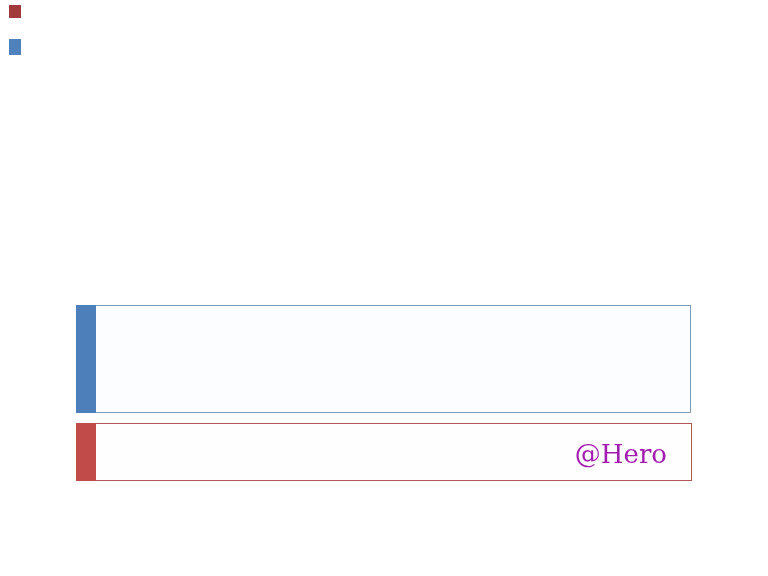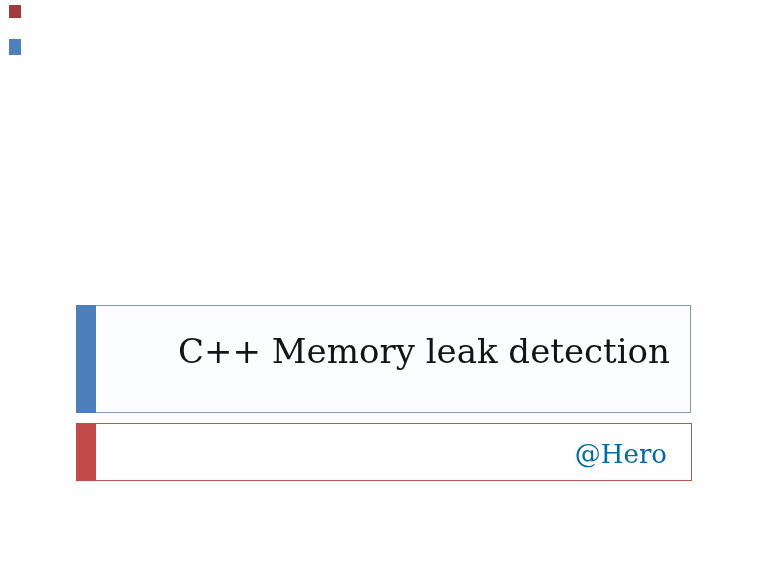--- a/index.html
+++ b/index.html
@@ -75,21 +75,20 @@
 <div class="slide">
 
   <div class="corner-sq red" style="background-color: rgb(162, 58, 60);"></div>
 
   <div class="corner-sq blue" style="background-color: rgb(79, 129, 189);"></div>
 
   <div class="title-box" style="border-color: rgb(126, 156, 186); background-color: rgb(252, 253, 254);"></div>
 
   <div class="title-bar" style="background-color: rgb(77, 127, 186);"></div>
 
-  <div class="title-text" style="color: rgb(20, 20, 20);">C++ Memory leak detection</div>
 
   <div class="subtitle-box" style="border-color: rgb(178, 88, 85); background-color: rgb(255, 254, 254);"></div>
 
   <div class="subtitle-bar" style="background-color: rgb(192, 75, 72);"></div>
 
-  <div class="subtitle-text" style="color: #0369a1;">@Hero</div>
+  <div class="subtitle-text" style="color: #a21caf;">@Hero</div>
 
 </div>
 
 </body></html>

